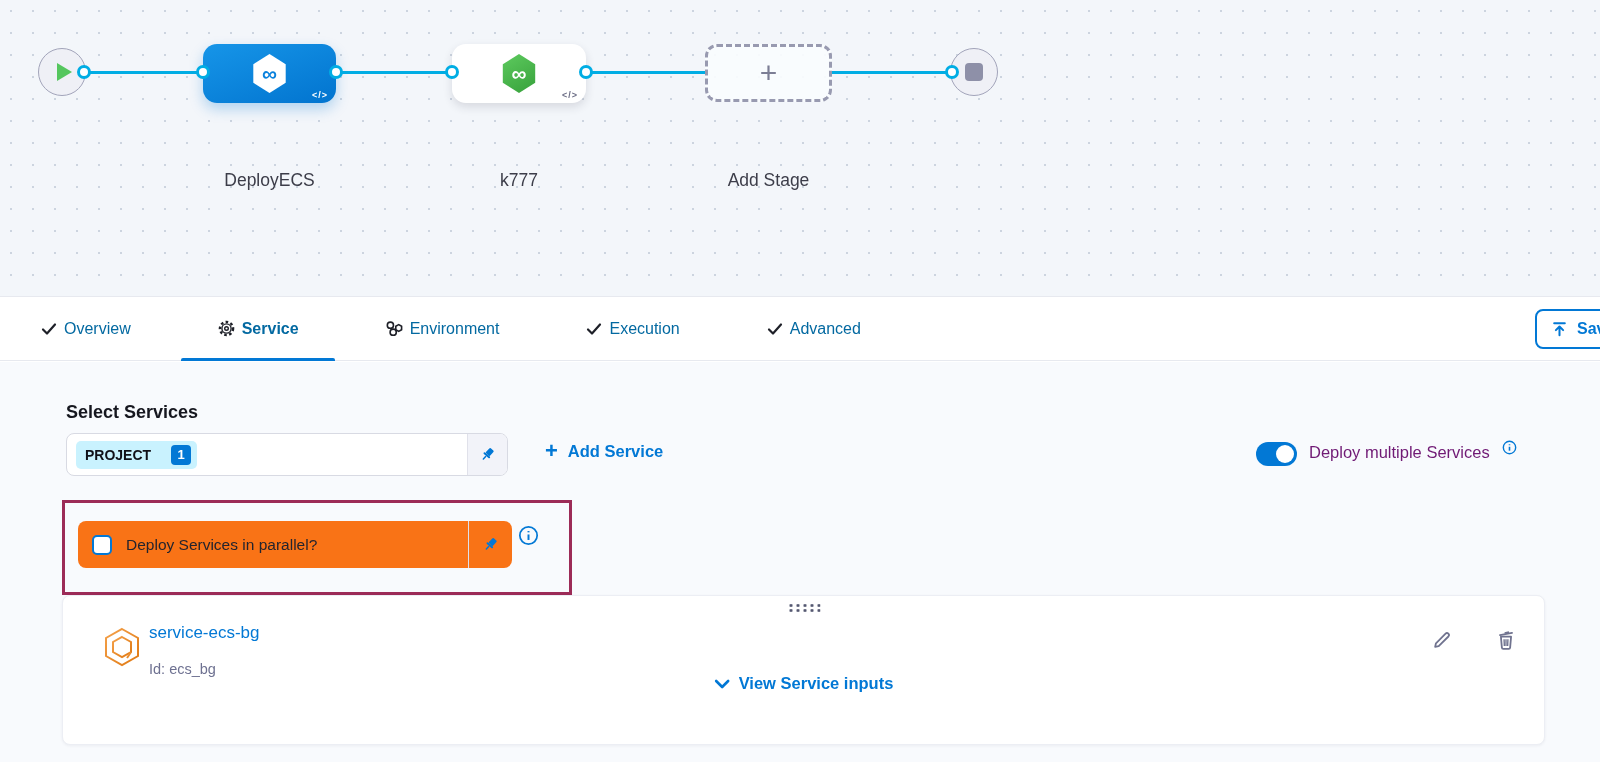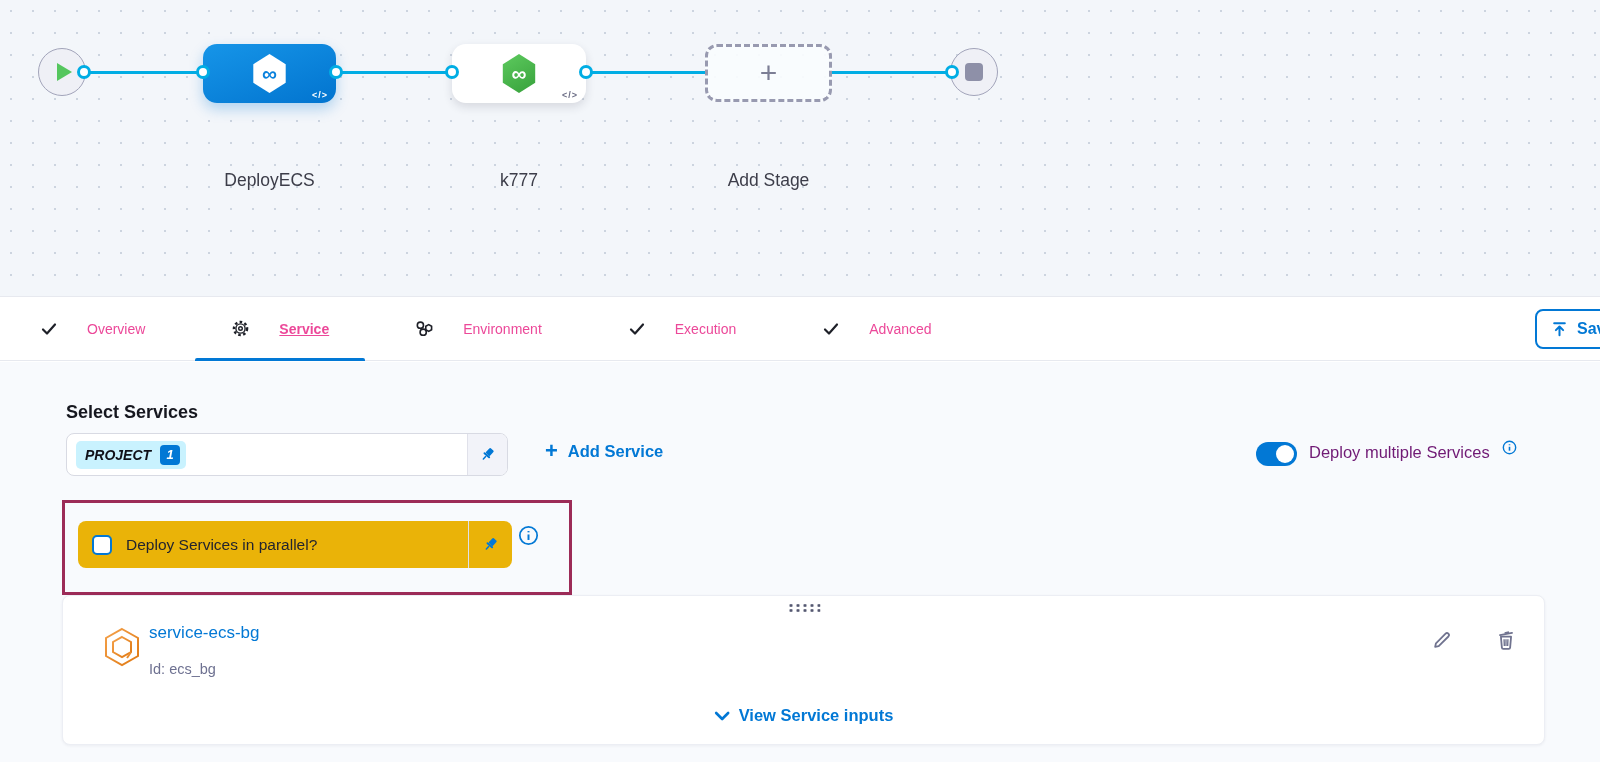--- a/index.html
+++ b/index.html
@@ -57,46 +57,46 @@
     position:absolute; top:134px; text-align:center;
     font-size:17.5px; color:#3c3d49;margin-top:36px;
   }
 
   
   .tabbar {
     position:absolute; left:0; top:296px; width:1600px; height:65px; background:#fff;
     border-top:1px solid #e7e9ef; border-bottom:1px solid #e7e9ef;
     display:flex; align-items:center; padding-left:40px;
   }
-  .tab { position:relative; height:100%; display:flex; align-items:center; gap:29px;
-    font-size:14px; color:#ec4899; cursor:pointer; }
+  .tab { position:relative; height:100%; display:flex; align-items:center; gap:6px;
+    font-size:16px; color:#0369a1; cursor:pointer; }
   .tab + .tab { margin-left:86px; }
-  .tab.active { font-weight:bold;text-decoration:underline; }
+  .tab.active { font-weight:bold; }
   .tab.active::after { content:""; position:absolute; left:-36px; right:-36px; bottom:-1px;
     height:3px; background:#0278d5; border-radius:2px 2px 0 0; }
   .tab svg, .tab .glyph { flex:0 0 auto; }
   .save-btn {
     position:absolute; left:1535px; top:12px; height:40px; width:130px;
     border:2px solid #0278d5; border-radius:8px; background:#fff; color:#0278d5;
     display:flex; align-items:center; gap:9px; padding:0 14px;
     font-size:16px; font-weight:bold; cursor:pointer;
   }
 
   
   .content { position:absolute; left:0; top:362px; width:1600px; height:400px; background:#f8fafd; }
   .section-label { position:absolute; left:66px; top:40px; font-size:18px; font-weight:bold; color:#16171f; }
   .select-box {
     position:absolute; left:66px; top:71px; width:442px; height:43px;
     background:#fff; border:1px solid #d8dae3; border-radius:8px;
     display:flex; align-items:center; overflow:hidden; cursor:text;
   }
   .select-main { flex:1; display:flex; align-items:center; padding-left:9px; height:100%; }
   .chip {
-    display:flex; align-items:center; gap:9px; background:#c9f2fe; border-radius:5px;
-    padding:4px 6px 4px 9px; font-size:14px; font-weight:bold; color:#101018; cursor:pointer;font-style:italic;
+    display:flex; align-items:center; gap:20px; background:#c9f2fe; border-radius:5px;
+    padding:4px 6px 4px 9px; font-size:14px; font-weight:bold; color:#101018; cursor:pointer;
   }
   .chip-badge { min-width:20px; height:20px; background:#0278d5; color:#fff; border-radius:4px;
     font-size:13px; font-weight:bold; display:flex; align-items:center; justify-content:center; padding:0 4px; }
   .pin-seg {
     width:40px; height:100%; background:#f2f3f9; border-left:1px solid #e0e1ea;
     display:flex; align-items:center; justify-content:center; cursor:pointer;
   }
   .add-service {
     position:absolute; left:545px; top:78px; display:flex; align-items:center; gap:10px;
     color:#0278d5; font-size:16.5px; font-weight:bold; cursor:pointer; background:none; border:none;
@@ -104,21 +104,21 @@
   .add-plus { font-size:22px; font-weight:bold; line-height:1; }
   .multi-row { position:absolute; left:1256px; top:80px; display:flex; align-items:flex-start; gap:12px; }
   .toggle { position:relative; width:41px; height:24px; border-radius:12px; background:#0278d5; cursor:pointer; flex:0 0 auto; }
   .toggle .knob { position:absolute; right:3px; top:3px; width:18px; height:18px; border-radius:50%; background:#fff; }
   .multi-label { font-size:16.5px; color:#701a75; margin-top:1px; }
 
   .highlight-box { position:absolute; left:62px; top:138px; width:510px; height:95px;
     border:3px solid #9c2b57; }
   .check-field {
     position:absolute; left:78px; top:159px; width:434px; height:47px;
-    background:#eab308; border-radius:8px; display:flex; align-items:center;
+    background:#f97316; border-radius:8px; display:flex; align-items:center;
   }
   .checkbox { width:20px; height:20px; border:2px solid #0278d5; border-radius:5px;
     background:#fff; margin-left:14px; cursor:pointer; flex:0 0 auto; }
   .check-label { font-size:15.5px; color:#23242e; margin-left:14px; flex:1; }
   .check-pin { width:44px; height:100%; border-left:1px solid #dfe0ea;
     display:flex; align-items:center; justify-content:center; cursor:pointer; }
   .field-info { position:absolute; left:518px; top:163px; cursor:pointer; }
 
   .service-card {
     position:absolute; left:62px; top:233px; width:1483px; height:150px;
@@ -132,21 +132,21 @@
     background-size:7px 5px;
   }
   .svc-icon { position:absolute; left:40px; top:31px; }
   .svc-name { position:absolute; left:86px; top:27px; font-size:17px; font-weight:500; color:#0278d5; cursor:pointer; }
   .svc-id { position:absolute; left:86px; top:65px; font-size:14.5px; color:#6e7191; }
   .icon-btn { position:absolute; top:33px; background:none; border:none; cursor:pointer; padding:0; }
   .edit-btn { left:1368px; } .delete-btn { left:1432px; }
   .view-inputs {
     position:absolute; left:50%; top:78px; transform:translateX(-50%);
     display:flex; align-items:center; gap:9px; color:#0278d5;
-    font-size:16.5px; font-weight:bold; cursor:pointer; background:none; border:none;margin-top:32px;
+    font-size:16.5px; font-weight:bold; cursor:pointer; background:none; border:none;
   }
 </style>
 </head>
 <body>
 
 <div id="app">
 
   <div class="canvas">
     <div class="edge" style="left:84px;width:119px;"></div>
     <div class="edge" style="left:336px;width:116px;"></div>

